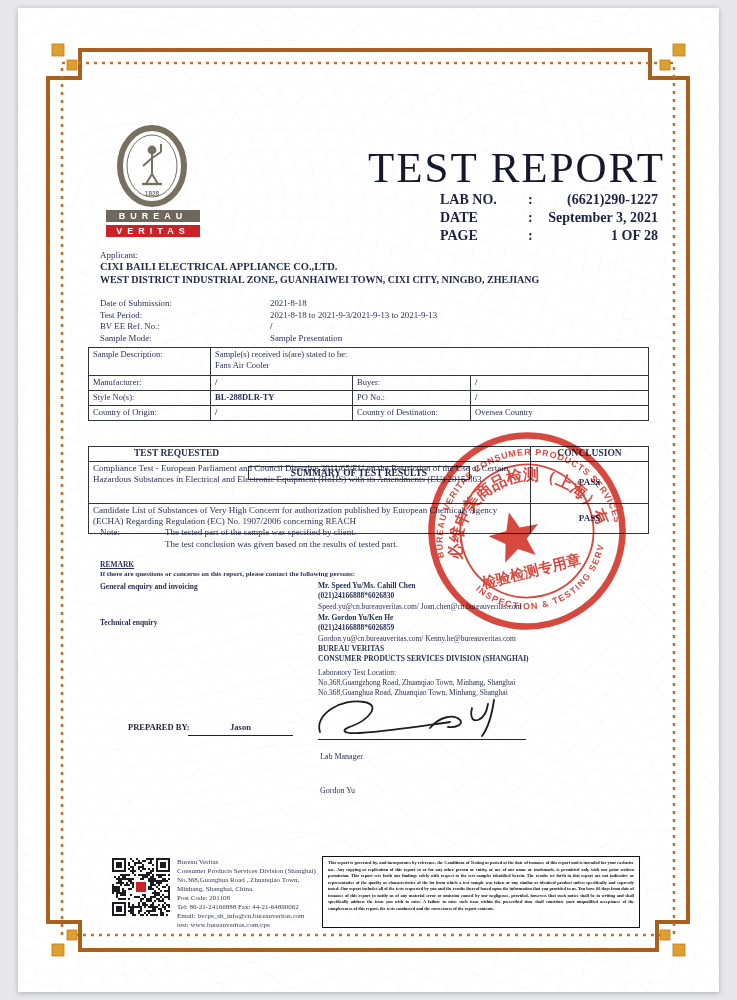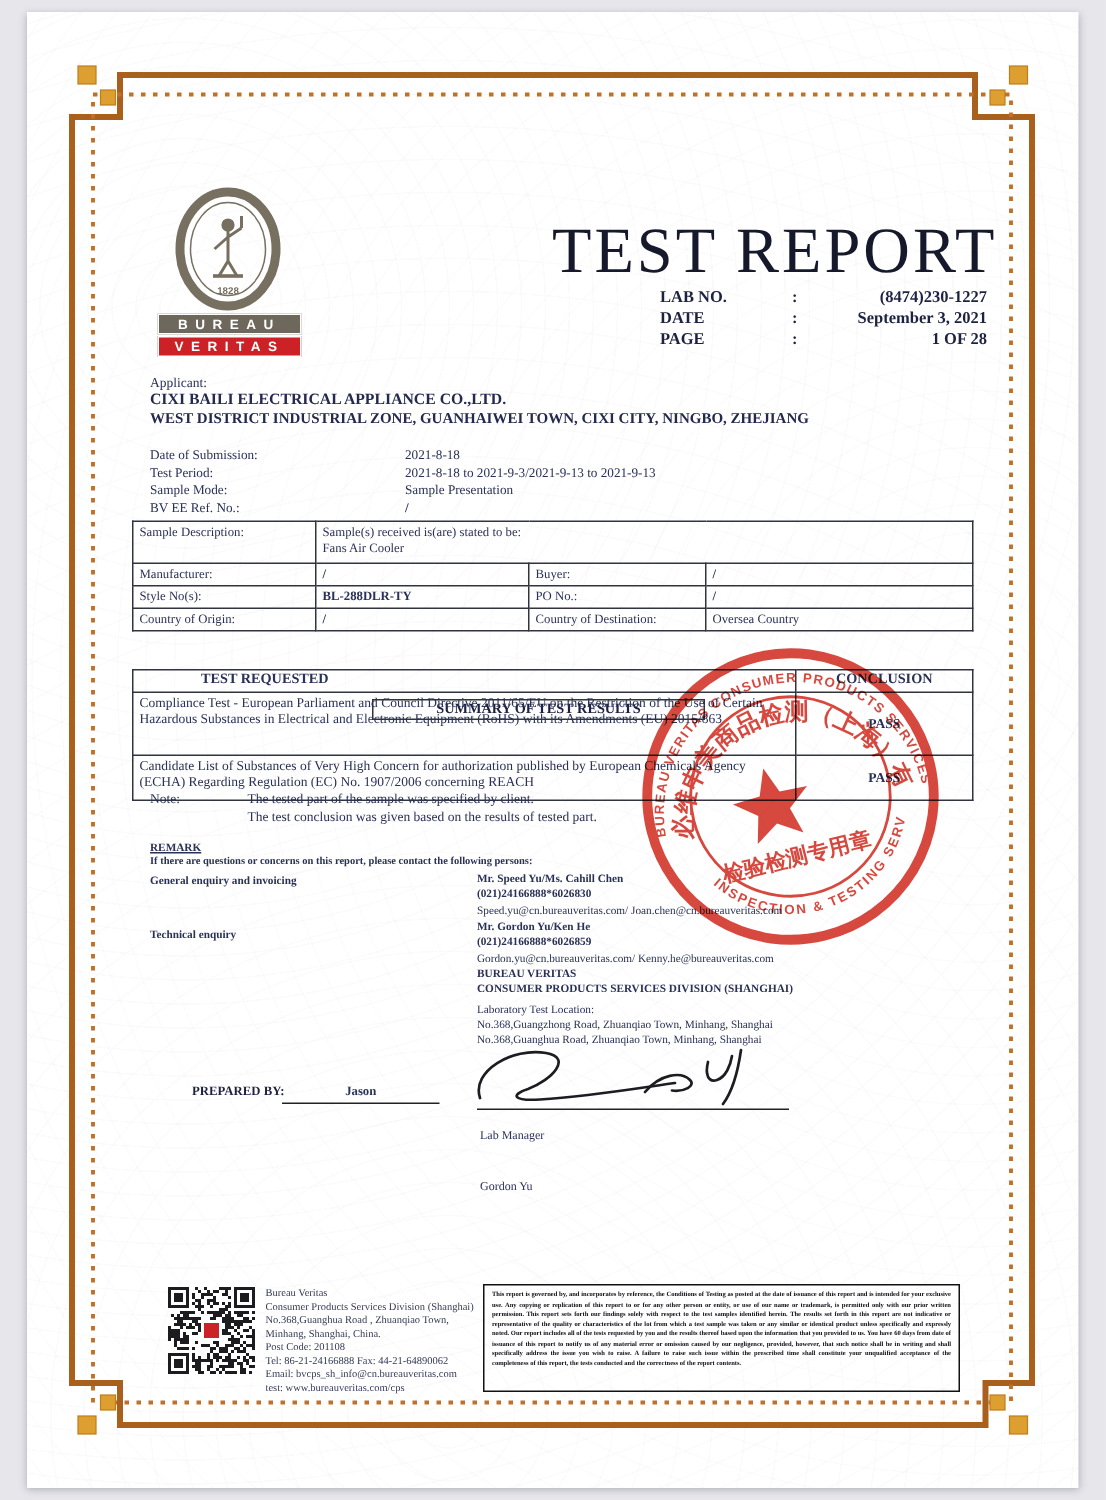--- a/index.html
+++ b/index.html
@@ -58,25 +58,25 @@
       <path d="M32,60 L52,60" fill="none" stroke-width="2.4"></path>
     </g>
     <text x="42" y="72" text-anchor="middle" font-size="6.5" font-weight="bold" fill="#776f60" font-family="Liberation Sans, DejaVu Sans, sans-serif">1828</text>
   </svg>
   <div class="abs" style="left:105px;top:209px;">
     <div class="logo-bar" style="background:#6e675c;">BUREAU</div>
     <div class="logo-bar" style="background:#cb2127;margin-top:1px;">VERITAS</div>
   </div>
 
   <div class="t" style="left:368px;top:143px;font-size:43px;letter-spacing:2px;color:#16182c;">TEST REPORT</div>
-  <div class="abs" style="left:440px;top:192px;width:218px;font-size:11px;font-weight:bold;color:#1d2240;">
+  <div class="abs" style="left:440px;top:192px;width:218px;font-size:14px;font-weight:bold;color:#1d2240;">
     <div style="display:flex;">
         <span style="width:88px;">LAB NO.</span>
         <span style="width:14px;">:</span>
-        <span style="flex:1;text-align:right;">(8474)230-1227</span>
+        <span style="flex:1;text-align:right;">(6621)290-1227</span>
       </div>
     <div style="display:flex;margin-top:2px;">
         <span style="width:88px;">DATE</span>
         <span style="width:14px;">:</span>
         <span style="flex:1;text-align:right;">September 3, 2021</span>
       </div>
     <div style="display:flex;margin-top:2px;">
         <span style="width:88px;">PAGE</span>
         <span style="width:14px;">:</span>
         <span style="flex:1;text-align:right;">1  OF  28</span>
@@ -90,26 +90,26 @@
   <div class="abs" style="left:100px;top:298px;width:540px;font-size:8.8px;">
     <div style="display:flex;line-height:11.5px;">
         <span style="width:170px;">Date of Submission:</span>
         <span>2021-8-18</span>
       </div>
     <div style="display:flex;line-height:11.5px;">
         <span style="width:170px;">Test Period:</span>
         <span>2021-8-18 to 2021-9-3/2021-9-13 to 2021-9-13</span>
       </div>
     <div style="display:flex;line-height:11.5px;">
+        <span style="width:170px;">BV EE Ref. No.:</span>
+        <span class="b">/</span>
+      </div>
+    <div style="display:flex;line-height:11.5px;">
         <span style="width:170px;">Sample Mode:</span>
         <span>Sample Presentation</span>
-      </div>
-    <div style="display:flex;line-height:11.5px;">
-        <span style="width:170px;">BV EE Ref. No.:</span>
-        <span class="b">/</span>
       </div>
   </div>
 
   <table class="doc abs" style="left:88px;top:347px;width:560px;">
     <colgroup>
         <col style="width:122px">
         <col style="width:142px">
         <col style="width:118px">
         <col style="width:178px">
       </colgroup>

